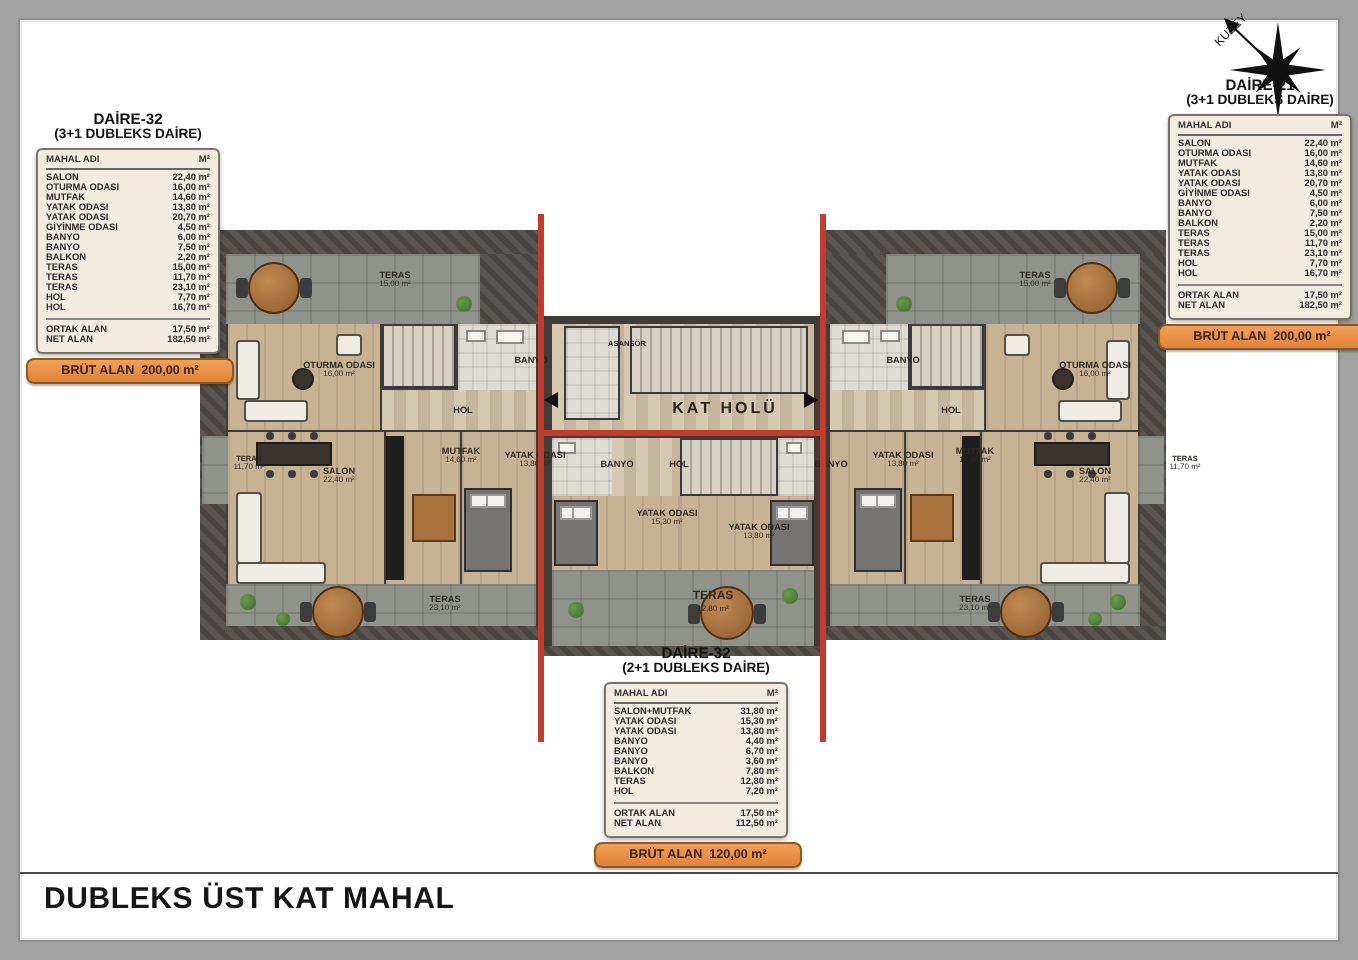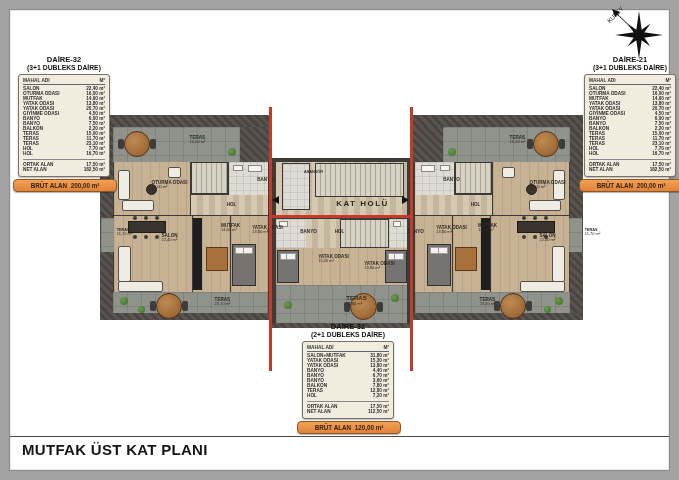--- a/index.html
+++ b/index.html
@@ -47,21 +47,21 @@
   .bed::before,.bed::after{content:"";position:absolute;top:2px;width:8px;height:5px;
        background:#f4f2ee;border:1px solid #9a9a9a;}
   .bed::before{left:2px;} .bed::after{right:2px;}
   .plant{border-radius:50%;background:radial-gradient(circle at 35% 35%,#6a9a4a,#3f6b2d);}
   .fix{background:#f6f5f1;border:1px solid #8a887f;box-sizing:border-box;z-index:3;}
   .arrow-l{width:0;height:0;border-top:4px solid transparent;border-bottom:4px solid transparent;
            border-right:7px solid #111;z-index:4;}
   .arrow-r{width:0;height:0;border-top:4px solid transparent;border-bottom:4px solid transparent;
            border-left:7px solid #111;z-index:4;}
   
-  .rl{position:absolute;transform:translate(-50%,-50%);text-align:left;color:#2e2a24;
+  .rl{position:absolute;transform:translate(-50%,-50%);text-align:center;color:#2e2a24;
       font-size:4.6px;font-weight:bold;line-height:1.15;white-space:nowrap;z-index:4;padding-left:35px;}
   .rl i{display:block;font-style:normal;font-size:4px;font-weight:normal;}
   .rl.big{font-size:8px;letter-spacing:1.5px;color:#2a261f;}
   .rl.tiny{font-size:3.8px;}
   
   .card-group{position:absolute;z-index:6;width:92px;text-align:center;}
   .card-title{font-size:7.6px;font-weight:bold;color:#111;}
   .card-sub{font-size:6.8px;font-weight:bold;color:#111;margin-bottom:3px;}
   .card{background:#f2ecdf;border:1px solid #77736a;border-radius:3px;padding:3px 4px 4px;
         box-shadow:0 1px 2px rgba(0,0,0,.3);text-align:left;}
@@ -299,21 +299,21 @@
             <span>182,50 m²</span>
           </div>
         </div>
     </div>
     <div class="banner">
       <span>BRÜT ALAN</span>&nbsp;
       <span>200,00 m²</span>
     </div>
   </div>
 
-  <div class="card-group" style="left:584px;top:55px;">
+  <div class="card-group" style="left:584px;top:38px;">
     <div class="card-title">DAİRE-21</div>
     <div class="card-sub">(3+1 DUBLEKS DAİRE)</div>
     <div class="card">
       <div class="thead">
         <span>MAHAL ADI</span>
         <span>M²</span>
       </div>
       <div>
           <div class="trow">
             <span>SALON</span>
@@ -446,14 +446,14 @@
           </div>
         </div>
     </div>
     <div class="banner">
       <span>BRÜT ALAN</span>&nbsp;
       <span>120,00 m²</span>
     </div>
   </div>
 
   <div class="title-rule"></div>
-  <div class="sheet-title">MUTFAK ÜST KAT PLANI</div>
+  <div class="sheet-title">DUBLEKS ÜST KAT MAHAL</div>
 </div>
 
 </body></html>

